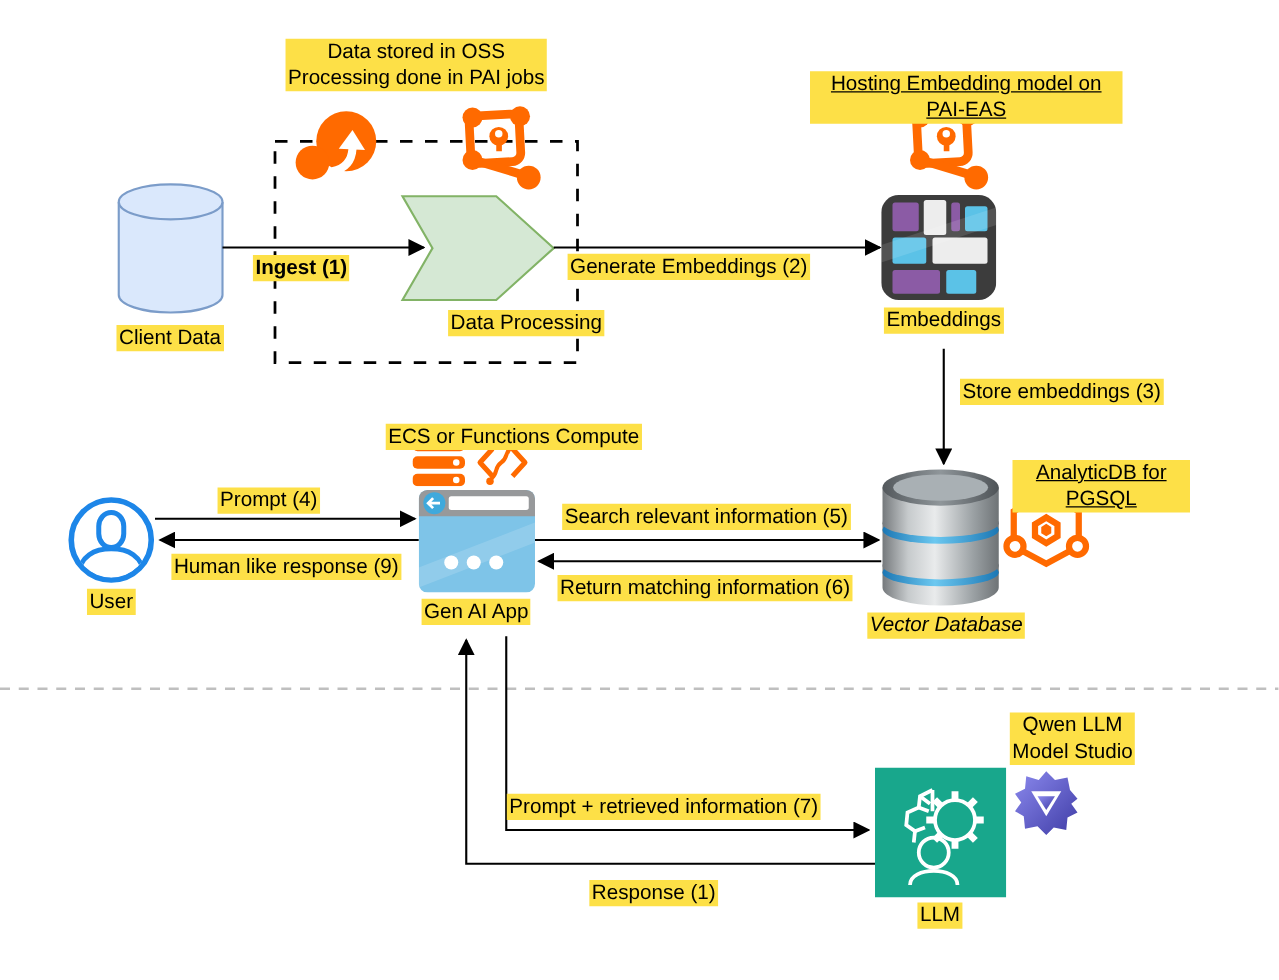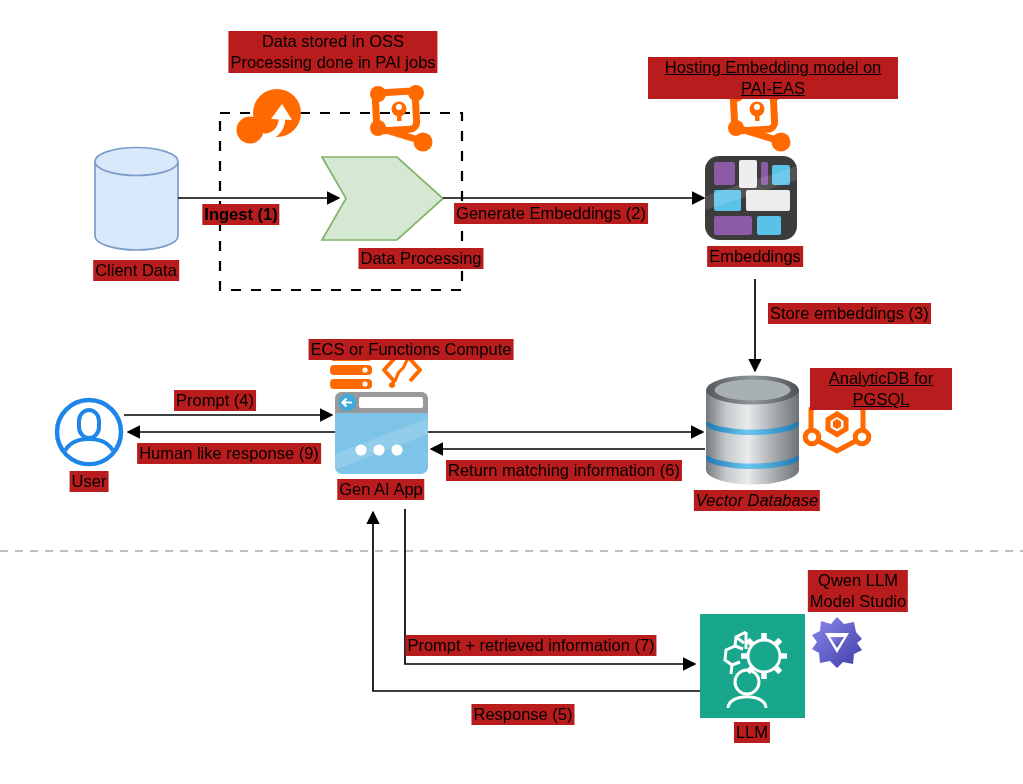--- a/index.html
+++ b/index.html
@@ -5,21 +5,21 @@
   html,body{margin:0;padding:0;background:#fff;}
   #canvas{
     position:relative;width:1023px;height:784px;background:#ffffff;overflow:hidden;
     font-family:"Liberation Sans", sans-serif;color:#000;
   }
   #overlay{position:absolute;left:0;top:0;z-index:1;}
   .icon{position:absolute;z-index:2;}
   .lbl{
     position:absolute;z-index:3;font-size:16.5px;line-height:21px;color:#000;
     text-align:center;transform:translateX(-50%);white-space:pre-line;
-    background:#b91c1c;padding:0 2px;
+    background:#fde047;padding:0 2px;
   }
   .lbl-left{transform:none;text-align:left;}
 </style>
 </head>
 <body>
 
 <div id="canvas">
 
   <svg id="overlay" width="1023" height="784" viewBox="0 0 1023 784">
     <defs>
@@ -226,18 +226,19 @@
   <div class="lbl" style="left:755px;top:246px;">Embeddings</div>
   <div class="lbl" style="left:757px;top:490px;font-style:italic;">Vector Database</div>
   <div class="lbl" style="left:89px;top:471px;">User</div>
   <div class="lbl" style="left:381px;top:479px;">Gen AI App</div>
   <div class="lbl" style="left:752px;top:722px;">LLM</div>
 
   <div class="lbl" style="left:241px;top:204px;font-weight:bold;">Ingest (1)</div>
   <div class="lbl" style="left:551px;top:203px;text-align:right;">Generate Embeddings (2)</div>
   <div class="lbl lbl-left" style="left:768px;top:303px;">Store embeddings (3)</div>
   <div class="lbl" style="left:215px;top:390px;">Prompt (4)</div>
+  <div class="lbl" style="left:565px;top:403px;">Search relevant information (5)</div>
   <div class="lbl" style="left:564px;top:460px;">Return matching information (6)</div>
   <div class="lbl" style="left:531px;top:635px;text-align:right;">Prompt + retrieved information (7)</div>
-  <div class="lbl" style="left:523px;top:704px;">Response (5)</div>
+  <div class="lbl" style="left:523px;top:704px;">Response (1)</div>
   <div class="lbl" style="left:229px;top:443px;">Human like response (9)</div>
 
 </div>
 
 </body></html>

